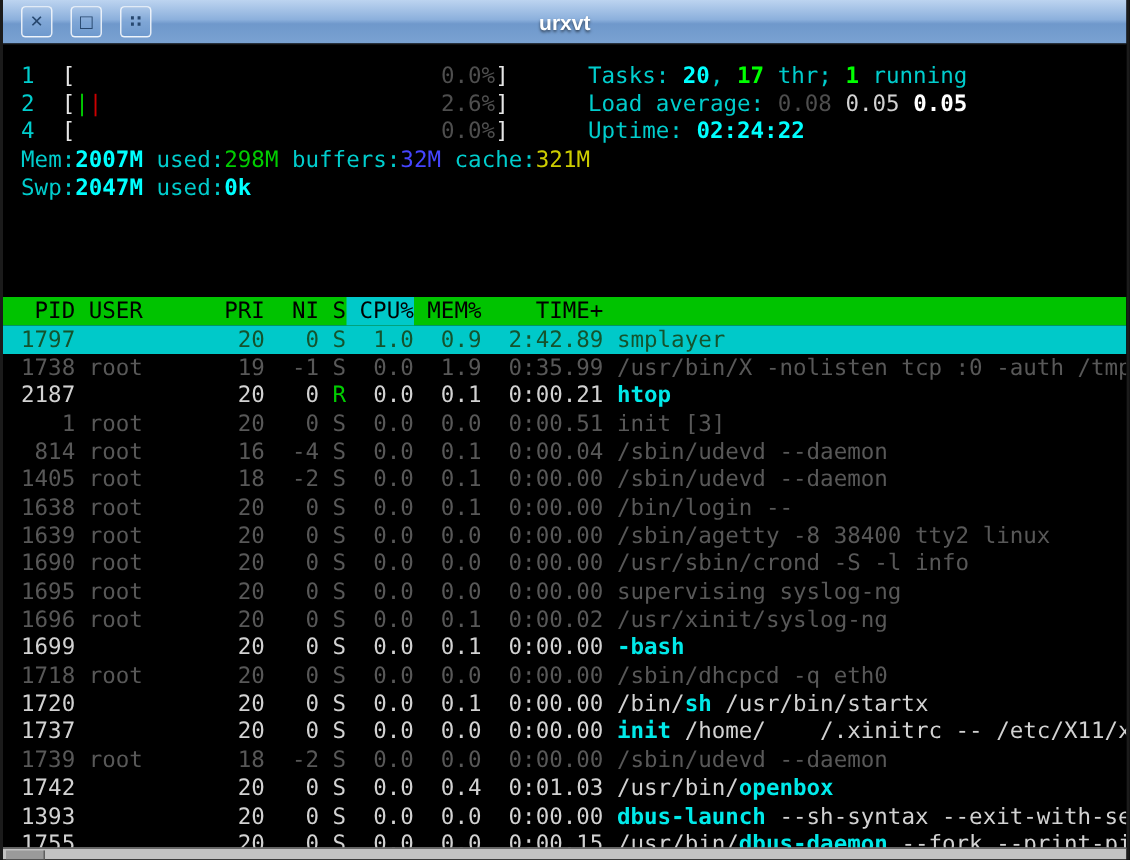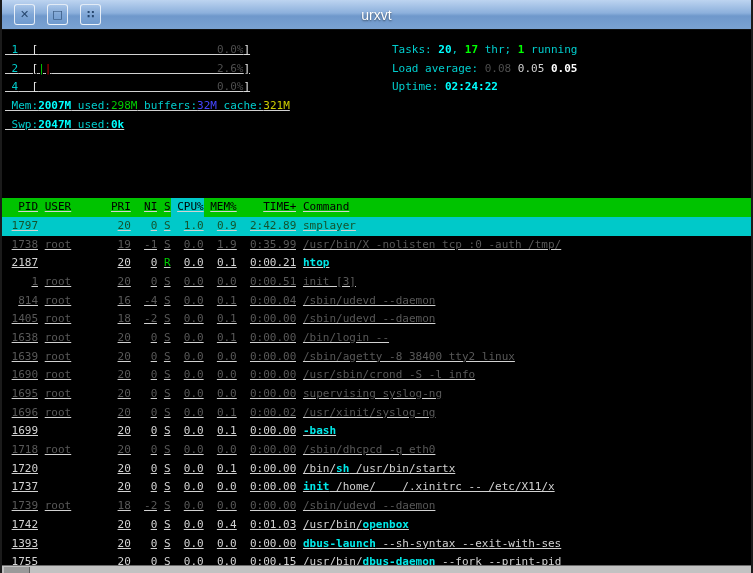--- a/index.html
+++ b/index.html
@@ -13,26 +13,26 @@
   .window{width:753px;height:573px;overflow:hidden;background:#000;position:relative;
           border-left:2px solid #1b1b1b;border-right:2px solid #1b1b1b;}
   
   .titlebar{height:30px;background:linear-gradient(#bdd4f0,#8cb0dc 45%,#6f98cb 55%,#7aa2d2);
             border-bottom:1px solid #101010;display:flex;align-items:center;position:relative;}
   .tb-buttons{display:flex;gap:12px;margin-left:12px;}
   .tb-btn{width:21px;height:21px;border:1px solid rgba(255,255,255,.8);border-radius:3px;
           background:linear-gradient(#aac6e8,#7fa6d6,#6f9ace);color:#27476e;font-size:11px;
           font-weight:bold;display:flex;align-items:center;justify-content:center;
           font-family:"DejaVu Sans",sans-serif;line-height:1;cursor:default;}
-  .tb-title{position:absolute;left:0;right:0;text-align:center;color:#fff;font-weight:normal;
+  .tb-title{position:absolute;left:0;right:0;text-align:center;color:#fff;font-weight:bold;
             font-size:14px;font-family:"Liberation Sans",sans-serif;
             text-shadow:0 1px 2px rgba(0,0,0,.55);pointer-events:none;}
   
   .term{position:absolute;top:30px;left:0;right:0;bottom:8px;background:#000;
-        padding-top:11px;font-size:11px;line-height:18.7px;color:var(--fg);overflow:hidden;text-decoration:underline;}
+        padding-top:11px;font-size:15px;line-height:18.7px;color:var(--fg);overflow:hidden;}
   .term .line,.term span{white-space:pre;}
   .line{height:18.7px;padding-left:3px;overflow:hidden;}
   .topsect{position:relative;}
   .infoblock{position:absolute;left:390px;top:0;}
   .infoblock .line{padding-left:0;}
   .c-cyan{color:var(--cyan);}  .c-bcyan{color:var(--bcyan);font-weight:bold;}
   .c-green{color:var(--green);} .c-bgreen{color:var(--bgreen);font-weight:bold;}
   .c-red{color:var(--red);}   .c-blue{color:var(--blue);}  .c-yellow{color:var(--yellow);}
   .c-dk{color:var(--dk);}     .c-fg{color:var(--fg);}      .c-bwhite{color:#fff;font-weight:bold;}
   .c-wh{color:#e6e6e6;}       .c-hl{color:var(--hl);font-weight:bold;}
@@ -89,21 +89,20 @@
     <div class="line"></div>
     <div class="hrow" id="table-header">
         <div class="cell col-pid">PID</div>
         <div class="cell col-user">USER</div>
         <div class="cell col-pri">PRI</div>
         <div class="cell col-ni">NI</div>
         <div class="cell col-s">S</div>
         <div class="cell col-cpu sorted">CPU%</div>
         <div class="cell col-mem">MEM%</div>
         <div class="cell col-time">TIME+</div>
-        <div class="cell col-cmd">Command</div>
       </div>
     <div id="table-body">
         <div class="prow sel">
           <div class="cell col-pid">1797</div>
           <div class="cell col-user"></div>
           <div class="cell col-pri">20</div>
           <div class="cell col-ni">0</div>
           <div class="cell col-s"><span>S</span></div>
           <div class="cell col-cpu">1.0</div>
           <div class="cell col-mem">0.9</div>

